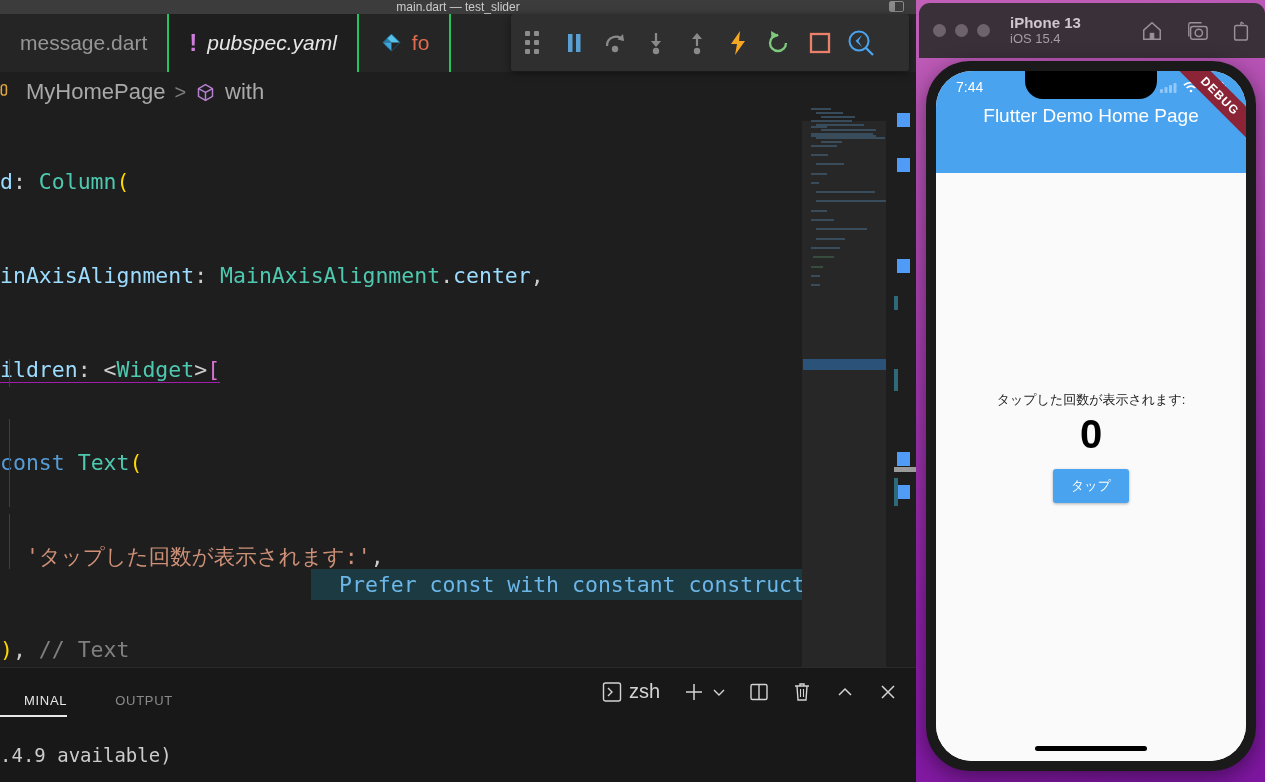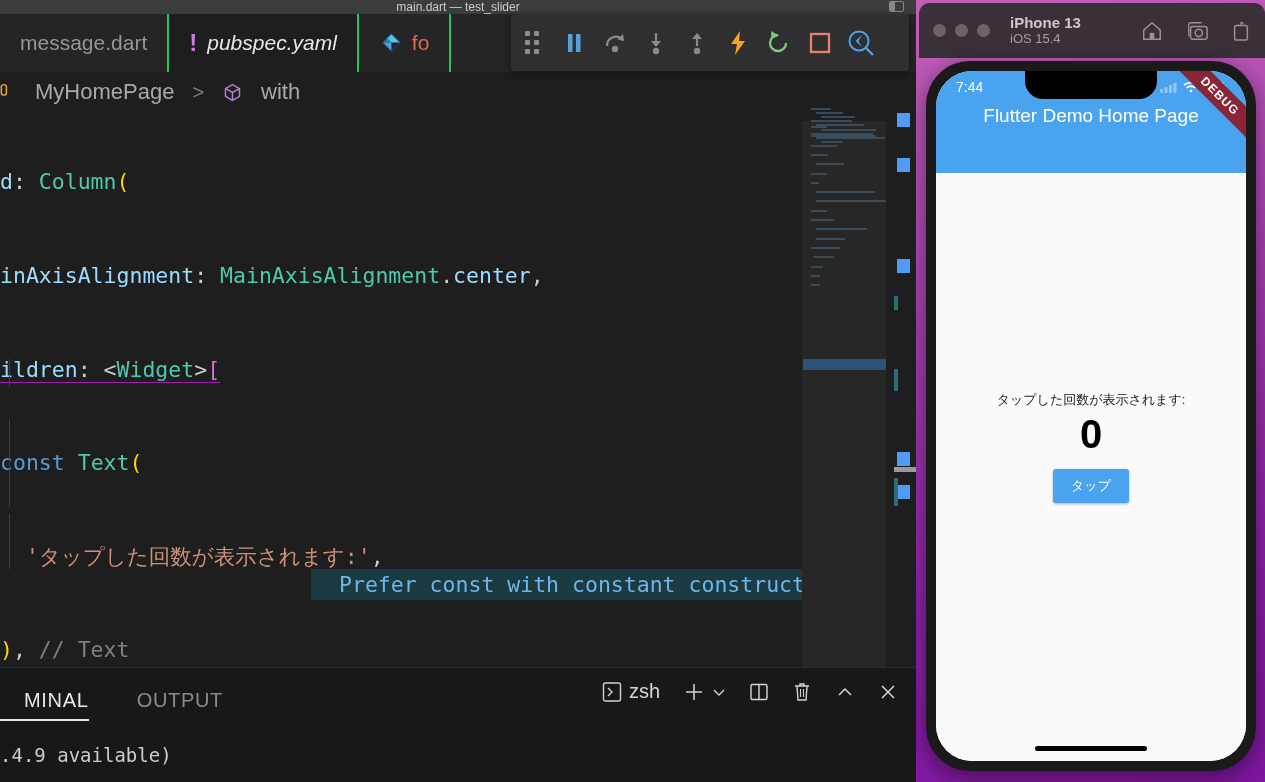--- a/index.html
+++ b/index.html
@@ -43,21 +43,21 @@
   .tab.active { background: #1e1e1e; color: #e7e7e7; }
   .tab.italic { font-style: italic; }
   .tab-warn { color: #cf7ddd; font-weight: bold; font-size: 24px; font-style: normal; }
   .tab-dart-ico { width: 23px; height: 23px; flex: 0 0 auto; }
   .tab.dart-tab { color: #e06c4e; }
 
   
   .breadcrumb {
     position: absolute; left: 0; top: 72px; width: 916px; height: 40px;
     background: #1e1e1e; display: flex; align-items: center;
-    color: #a9a9a9; font-size: 22px; gap: 18px; padding-left: 0px;
+    color: #a9a9a9; font-size: 22px; gap: 9px; padding-left: 0px;
     white-space: nowrap; overflow: hidden;
   }
   .bc-sep { color: #7d7d7d; font-size: 20px; }
   .bc-ico { width: 21px; height: 21px; flex: 0 0 auto; }
 
   
   .editor {
     position: absolute; left: 0; top: 104px; width: 916px; height: 563px;
     background: #1e1e1e; overflow: hidden;
   }
@@ -106,21 +106,21 @@
   .ruler-tick { position: absolute; left: 0px; width: 4px; height: 12px; background: #2e6a7a; }
 
   
   .panel {
     position: absolute; left: 0; top: 667px; width: 916px; height: 115px;
     background: #181818; border-top: 1px solid #2b2b2b;
   }
   .panel-tabs {
     position: absolute; left: 0; top: 10px; height: 44px; display: flex; align-items: center; gap: 0px;
   }
-  .p-tab { color: #8a8a8a; font-size: 20px; letter-spacing: .7px; padding: 0 24px; position: relative; white-space: nowrap; }
+  .p-tab { color: #8a8a8a; font-size: 13px; letter-spacing: .7px; padding: 0 24px; position: relative; white-space: nowrap; }
   .p-tab.active { color: #e7e7e7; }
   .p-tab.active::after {
     content: ""; position: absolute; left: 0px; right: 24px; bottom: -9px; height: 1.5px; background: #e7e7e7;
   }
   .panel-actions {
     position: absolute; right: 18px; top: 12px; display: flex; align-items: center; gap: 23px;
     color: #d4d4d4;
   }
   .pa { display: flex; align-items: center; gap: 7px; color: #d4d4d4; font-size: 20px; }
   .pa svg { display: block; }

